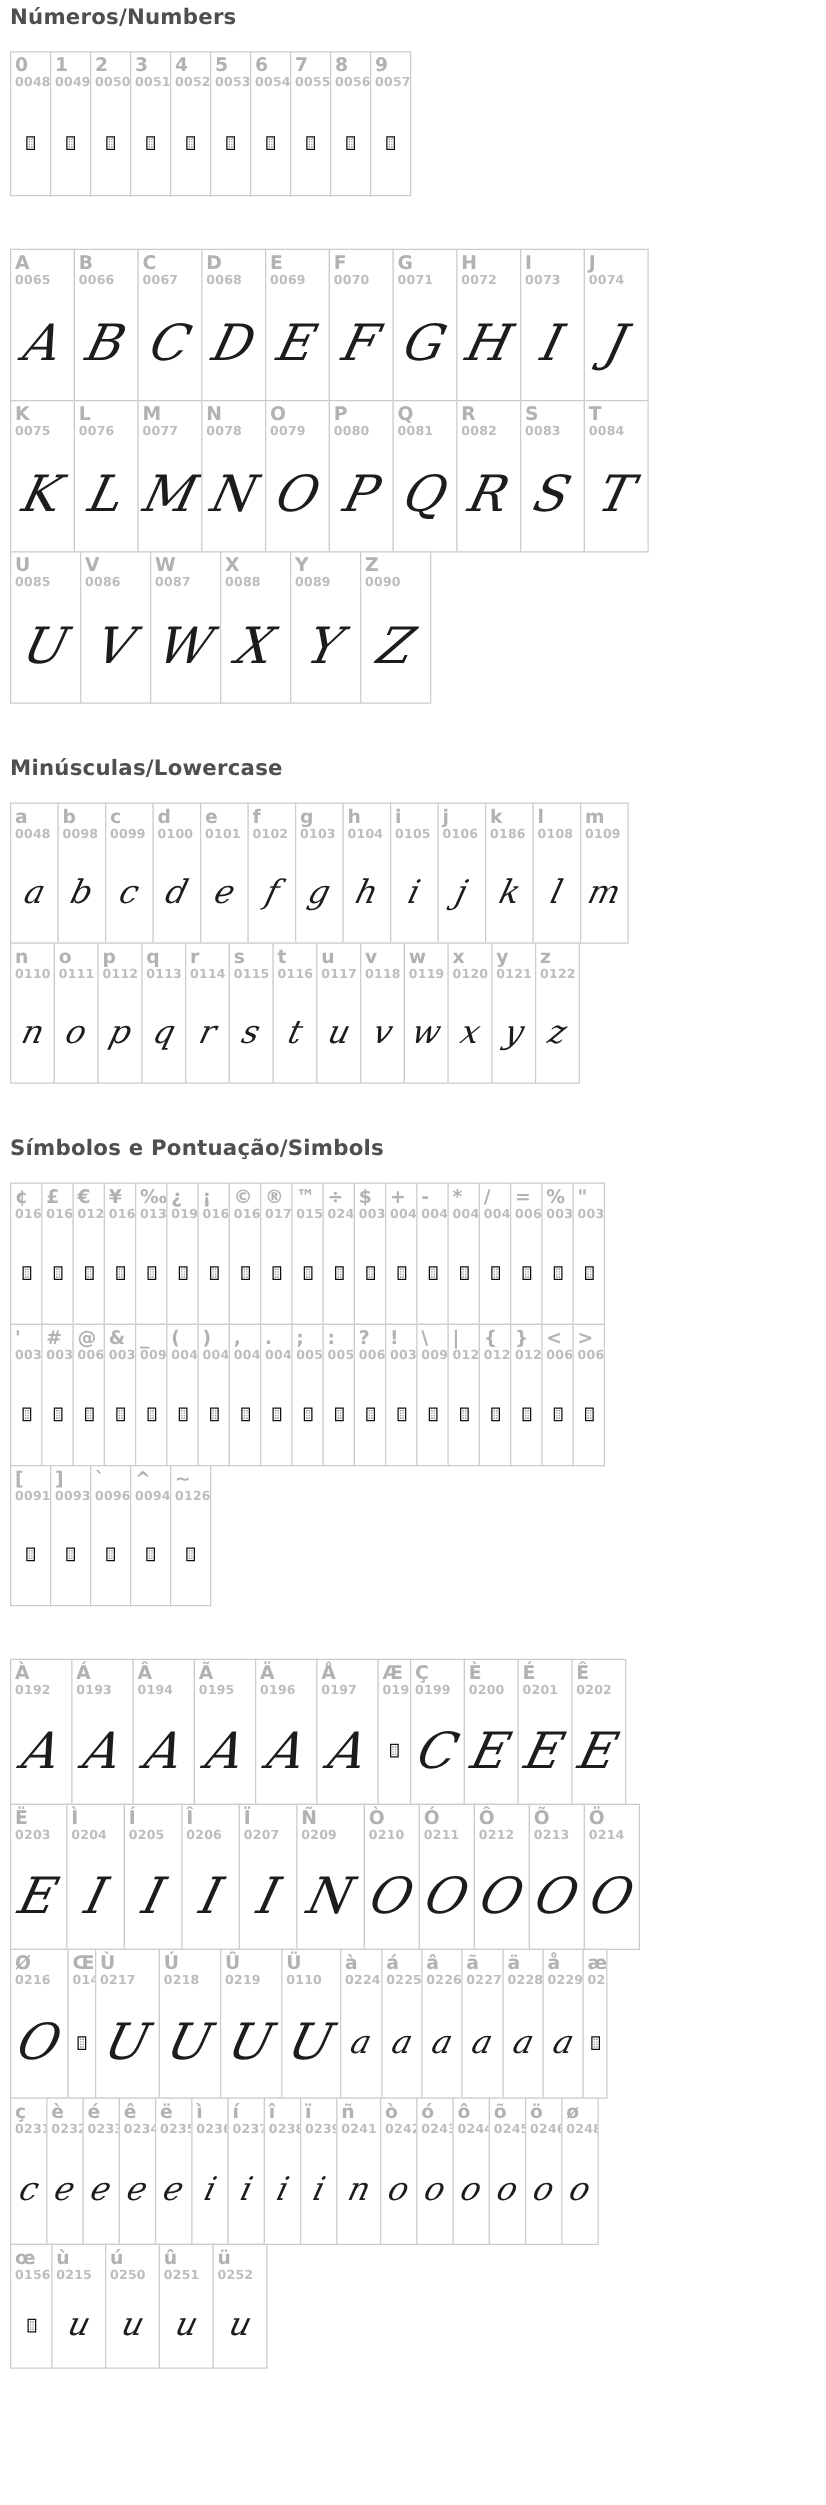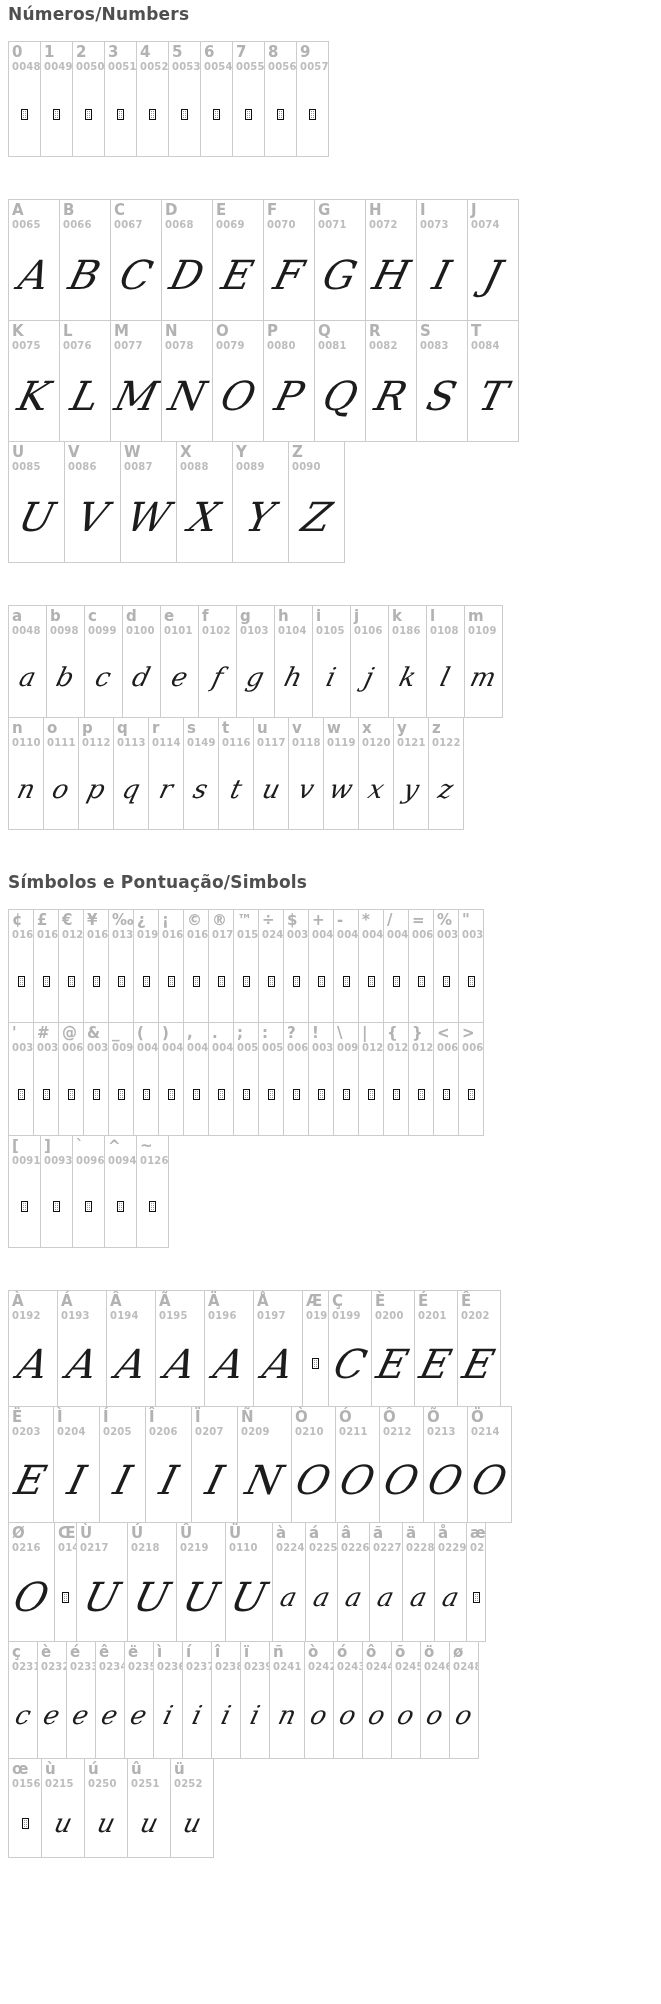--- a/index.html
+++ b/index.html
@@ -303,20 +303,21 @@
         <div class="cell" style="width: 57px; height: 122px;">
           <div class="ch">Z</div>
           <div class="code">0090</div>
           <div class="glyph-area">
             <span class="glyph upper">Z</span>
           </div>
         </div>
       </div>
     </section>
     <section class="font-section">
+      <h2 class="section-title">Minúsculas/Lowercase</h2>
       <div class="char-row">
         <div class="cell" style="width: 39px; height: 113px;">
           <div class="ch">a</div>
           <div class="code">0048</div>
           <div class="glyph-area">
             <span class="glyph lower">a</span>
           </div>
         </div>
         <div class="cell" style="width: 39px; height: 113px;">
           <div class="ch">b</div>
@@ -434,21 +435,21 @@
         </div>
         <div class="cell" style="width: 36px; height: 113px;">
           <div class="ch">r</div>
           <div class="code">0114</div>
           <div class="glyph-area">
             <span class="glyph lower">r</span>
           </div>
         </div>
         <div class="cell" style="width: 36px; height: 113px;">
           <div class="ch">s</div>
-          <div class="code">0149</div>
+          <div class="code">0115</div>
           <div class="glyph-area">
             <span class="glyph lower">s</span>
           </div>
         </div>
         <div class="cell" style="width: 36px; height: 113px;">
           <div class="ch">t</div>
           <div class="code">0116</div>
           <div class="glyph-area">
             <span class="glyph lower">t</span>
           </div>

